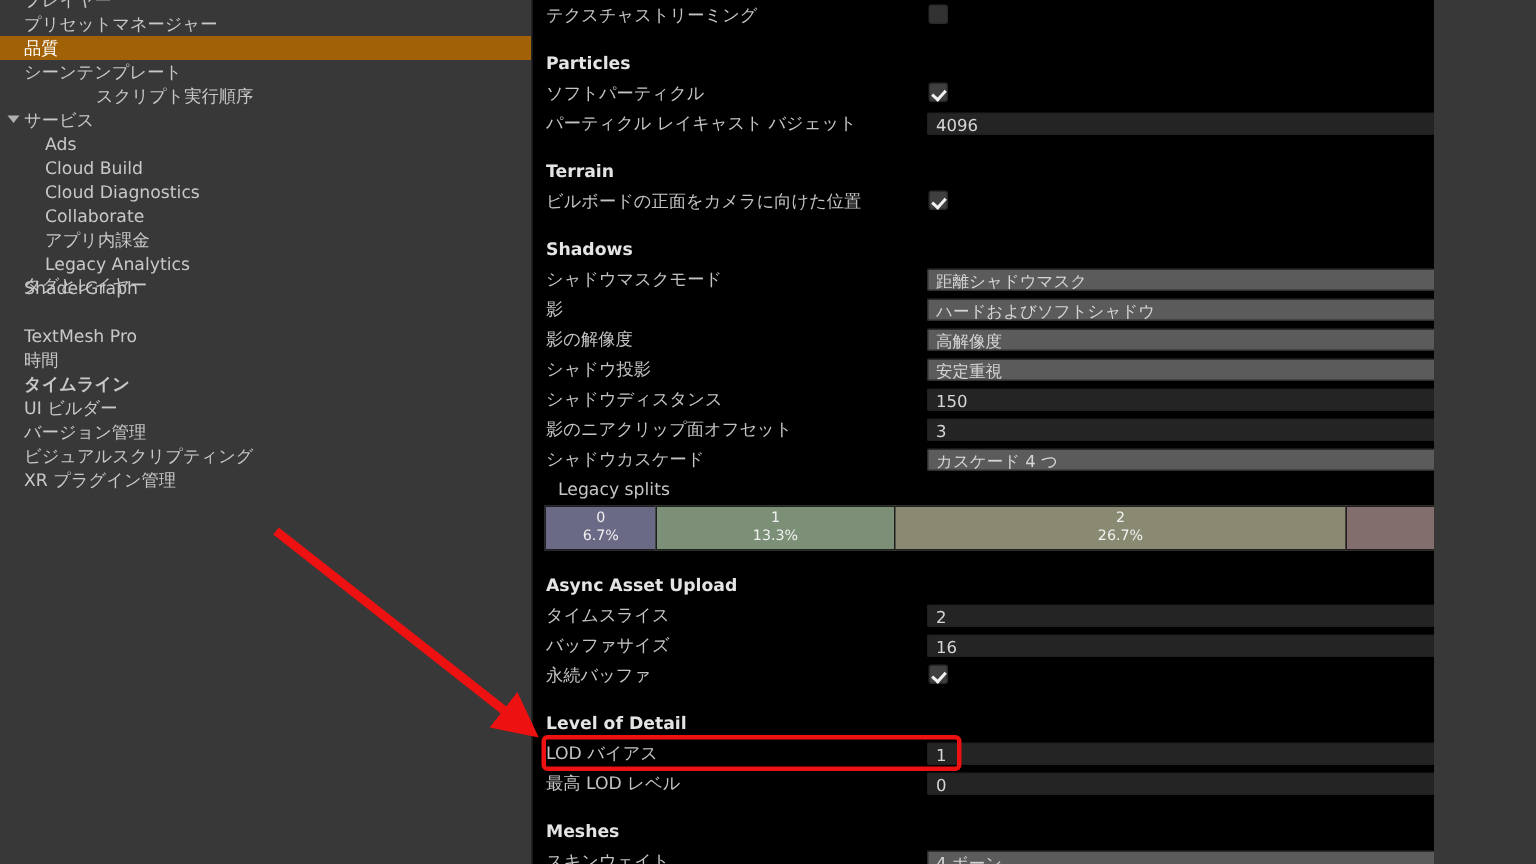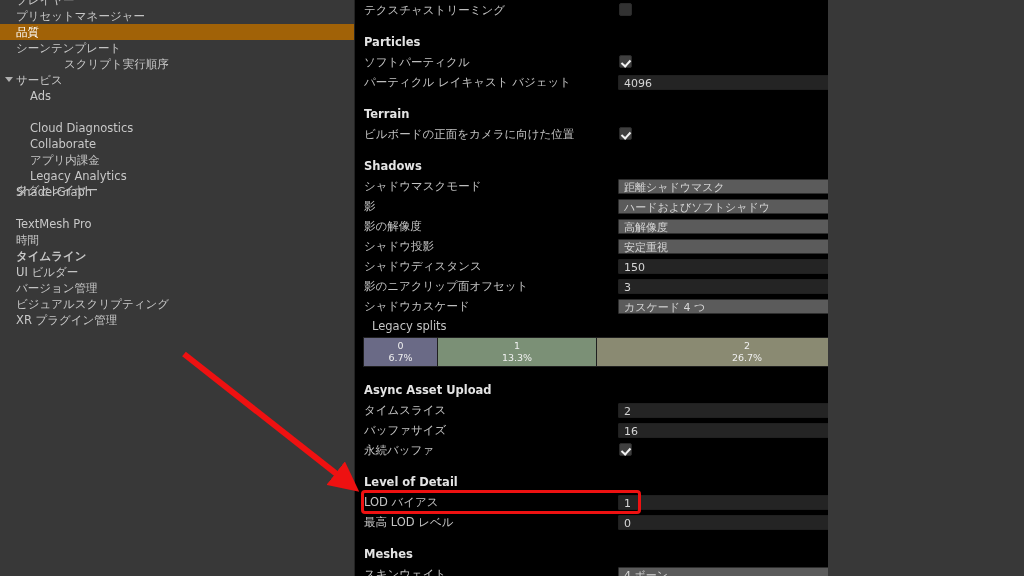--- a/index.html
+++ b/index.html
@@ -2,21 +2,21 @@
 <html><head>
 <meta charset="utf-8">
 <style>
   * { box-sizing: border-box; margin: 0; padding: 0; }
   html, body {
     width: 1024px; height: 576px;
     background: #383838;
     font-family: "DejaVu Sans", "Liberation Sans", sans-serif;
     overflow: hidden;
   }
-  #root { position: relative; width: 828px; height: 576px; display: flex; }
+  #root { position: relative; width: 956px; height: 576px; display: flex; }
 
   
   .sidebar {
     width: 355px; height: 576px;
     background: #383838;
     position: relative;
     flex: 0 0 355px;
     padding-top: 0;
   }
   .nav-row {
@@ -165,20 +165,21 @@
 
   <div class="sidebar" id="sidebar">
     <div class="sidebar-divider"></div>
   <div class="nav-row" style="position: absolute; left: 0px; right: 1px; top: -8px;"><span>プレイヤー</span></div>
       <div class="nav-row" style="position: absolute; left: 0px; right: 1px; top: 8px;"><span>プリセットマネージャー</span></div>
       <div class="nav-row selected" style="position: absolute; left: 0px; right: 1px; top: 24px;"><span>品質</span></div>
       <div class="nav-row" style="position: absolute; left: 0px; right: 1px; top: 40px;"><span>シーンテンプレート</span></div>
       <div class="nav-row" style="position: absolute; left: 0px; right: 1px; top: 56px; margin-left: 48px;"><span>スクリプト実行順序</span></div>
       <div class="nav-row" style="position: absolute; left: 0px; right: 1px; top: 72px;"><span class="tri"></span><span>サービス</span></div>
       <div class="nav-row indent1" style="position: absolute; left: 0px; right: 1px; top: 88px;"><span>Ads</span></div>
+      <div class="nav-row indent1" style="position: absolute; left: 0px; right: 1px; top: 104px;"><span>Cloud Build</span></div>
       <div class="nav-row indent1" style="position: absolute; left: 0px; right: 1px; top: 120px;"><span>Cloud Diagnostics</span></div>
       <div class="nav-row indent1" style="position: absolute; left: 0px; right: 1px; top: 136px;"><span>Collaborate</span></div>
       <div class="nav-row indent1" style="position: absolute; left: 0px; right: 1px; top: 152px;"><span>アプリ内課金</span></div>
       <div class="nav-row indent1" style="position: absolute; left: 0px; right: 1px; top: 168px;"><span>Legacy Analytics</span></div>
       <div class="nav-row" style="position: absolute; left: 0px; right: 1px; top: 184px;"><span>ShaderGraph</span></div>
       <div class="nav-row" style="position: absolute; left: 0px; right: 1px; top: 182px;"><span>タグとレイヤー</span></div>
       <div class="nav-row" style="position: absolute; left: 0px; right: 1px; top: 216px;"><span>TextMesh Pro</span></div>
       <div class="nav-row" style="position: absolute; left: 0px; right: 1px; top: 232px;"><span>時間</span></div>
       <div class="nav-row" style="position: absolute; left: 0px; right: 1px; top: 248px; font-weight: bold;"><span>タイムライン</span></div>
       <div class="nav-row" style="position: absolute; left: 0px; right: 1px; top: 264px;"><span>UI ビルダー</span></div>

